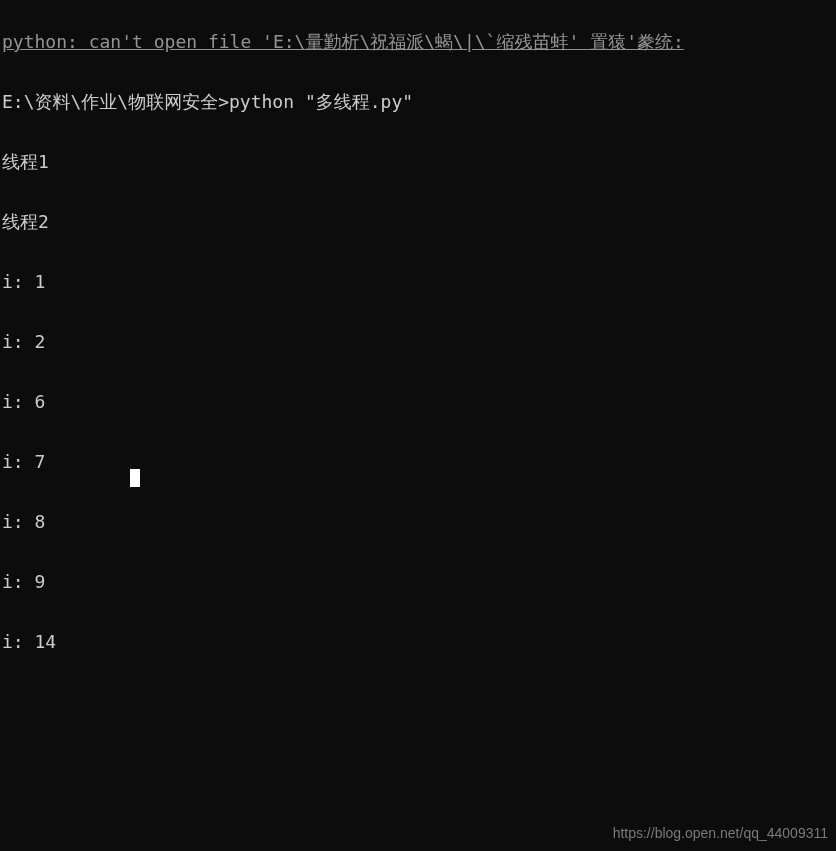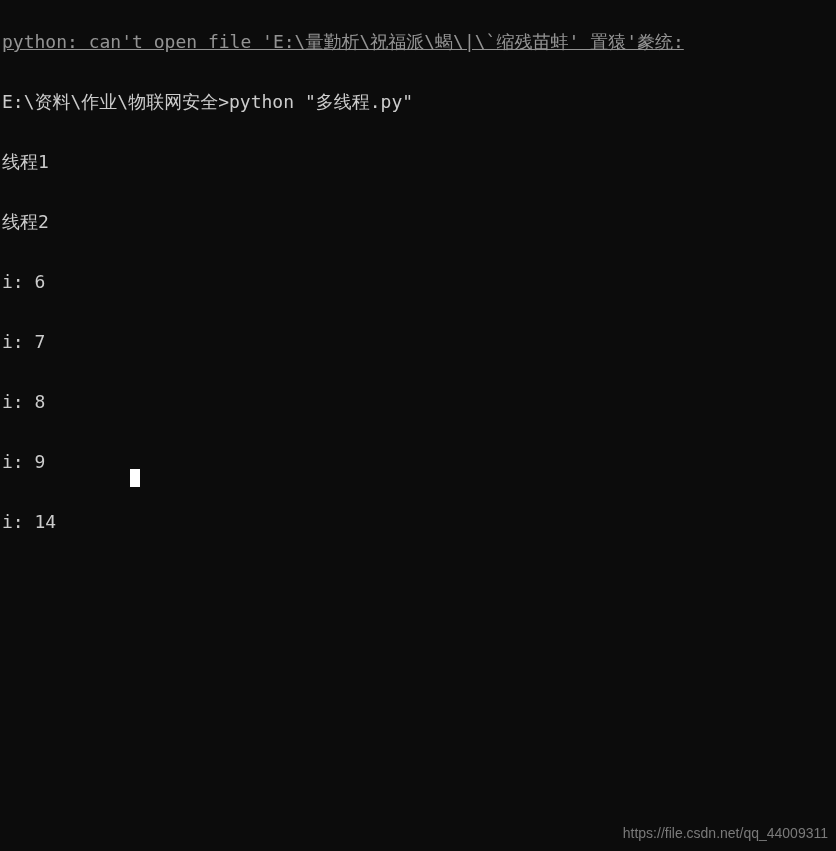--- a/index.html
+++ b/index.html
@@ -51,20 +51,22 @@
     }
   </style>
 </head>
 <body>
 
 <div class="terminal">
   <span class="line partial-top">python: can't open file 'E:\量勤析\祝福派\蝎\|\`缩残苗蚌' 置猿'豢统:</span>
   <span class="line">E:\资料\作业\物联网安全&gt;python "多线程.py"</span>
   <span class="line">线程1</span>
   <span class="line">线程2</span>
+  <span class="line">i: 1</span>
+  <span class="line">i: 2</span>
   <span class="line">i: 6</span>
   <span class="line">i: 7</span>
   <span class="line">i: 8</span>
   <span class="line">i: 9</span>
   <span class="line">i: 14</span>
   
   
   
   
   
@@ -89,13 +91,13 @@
   
   
   
   
   
   
 </div>
 
 <span class="cursor"></span>
 
-<div class="watermark">https://file.csdn.net/qq_44009311</div>
+<div class="watermark">https://blog.open.net/qq_44009311</div>
 
 </body></html>

